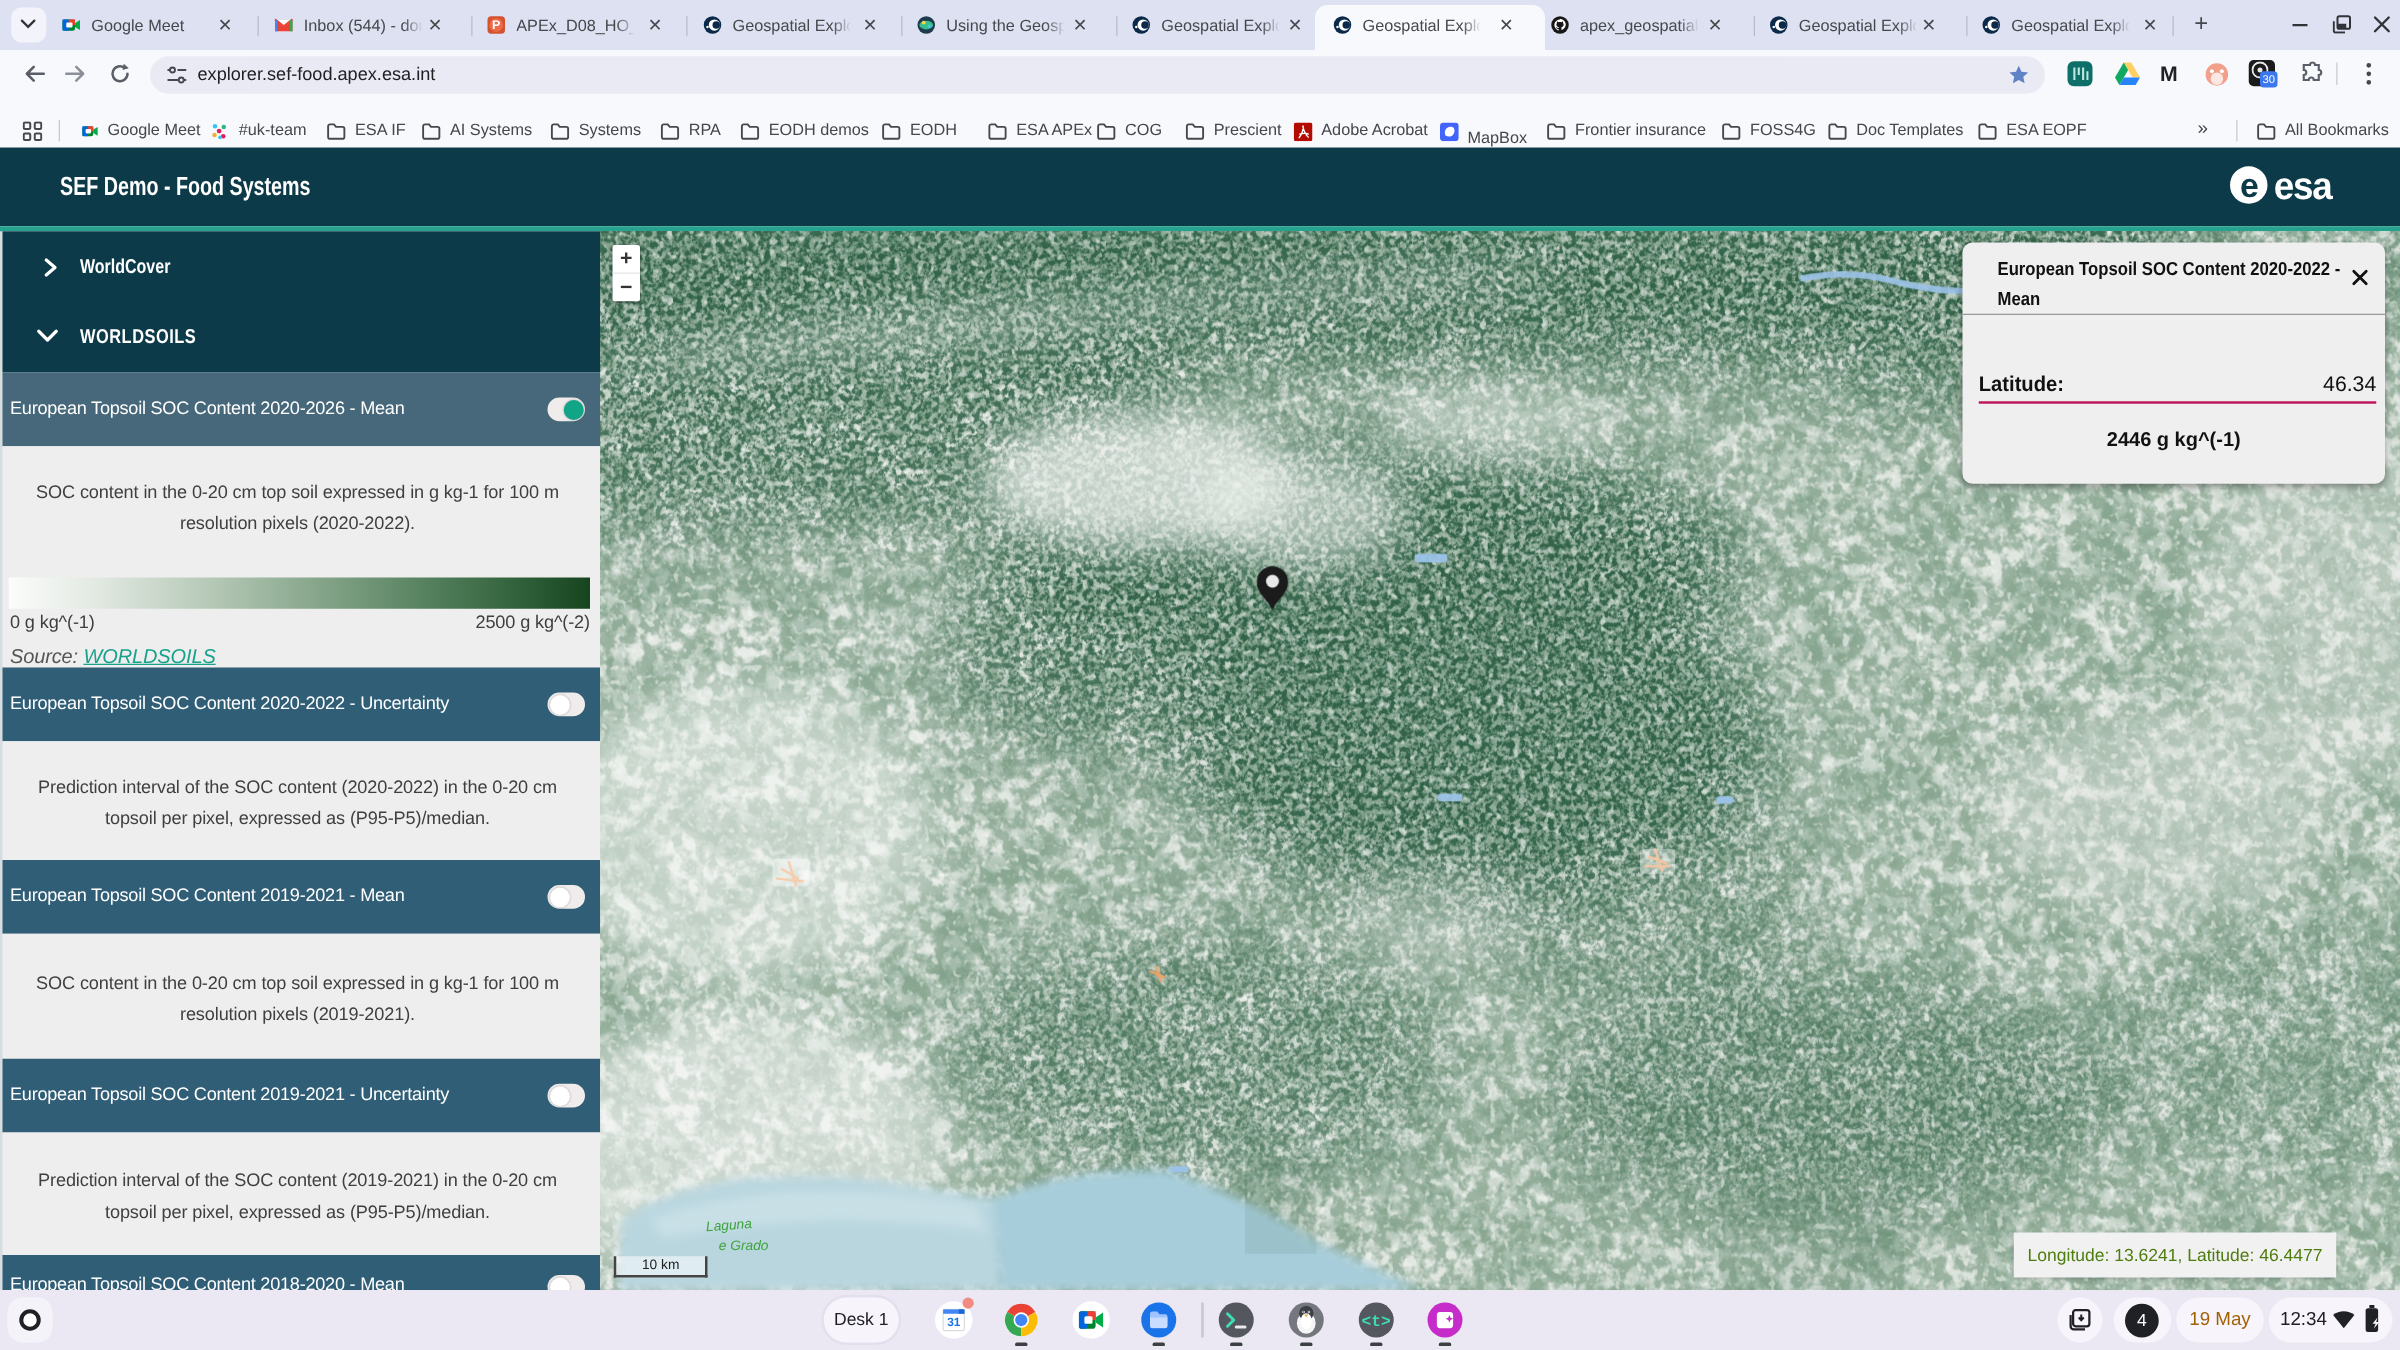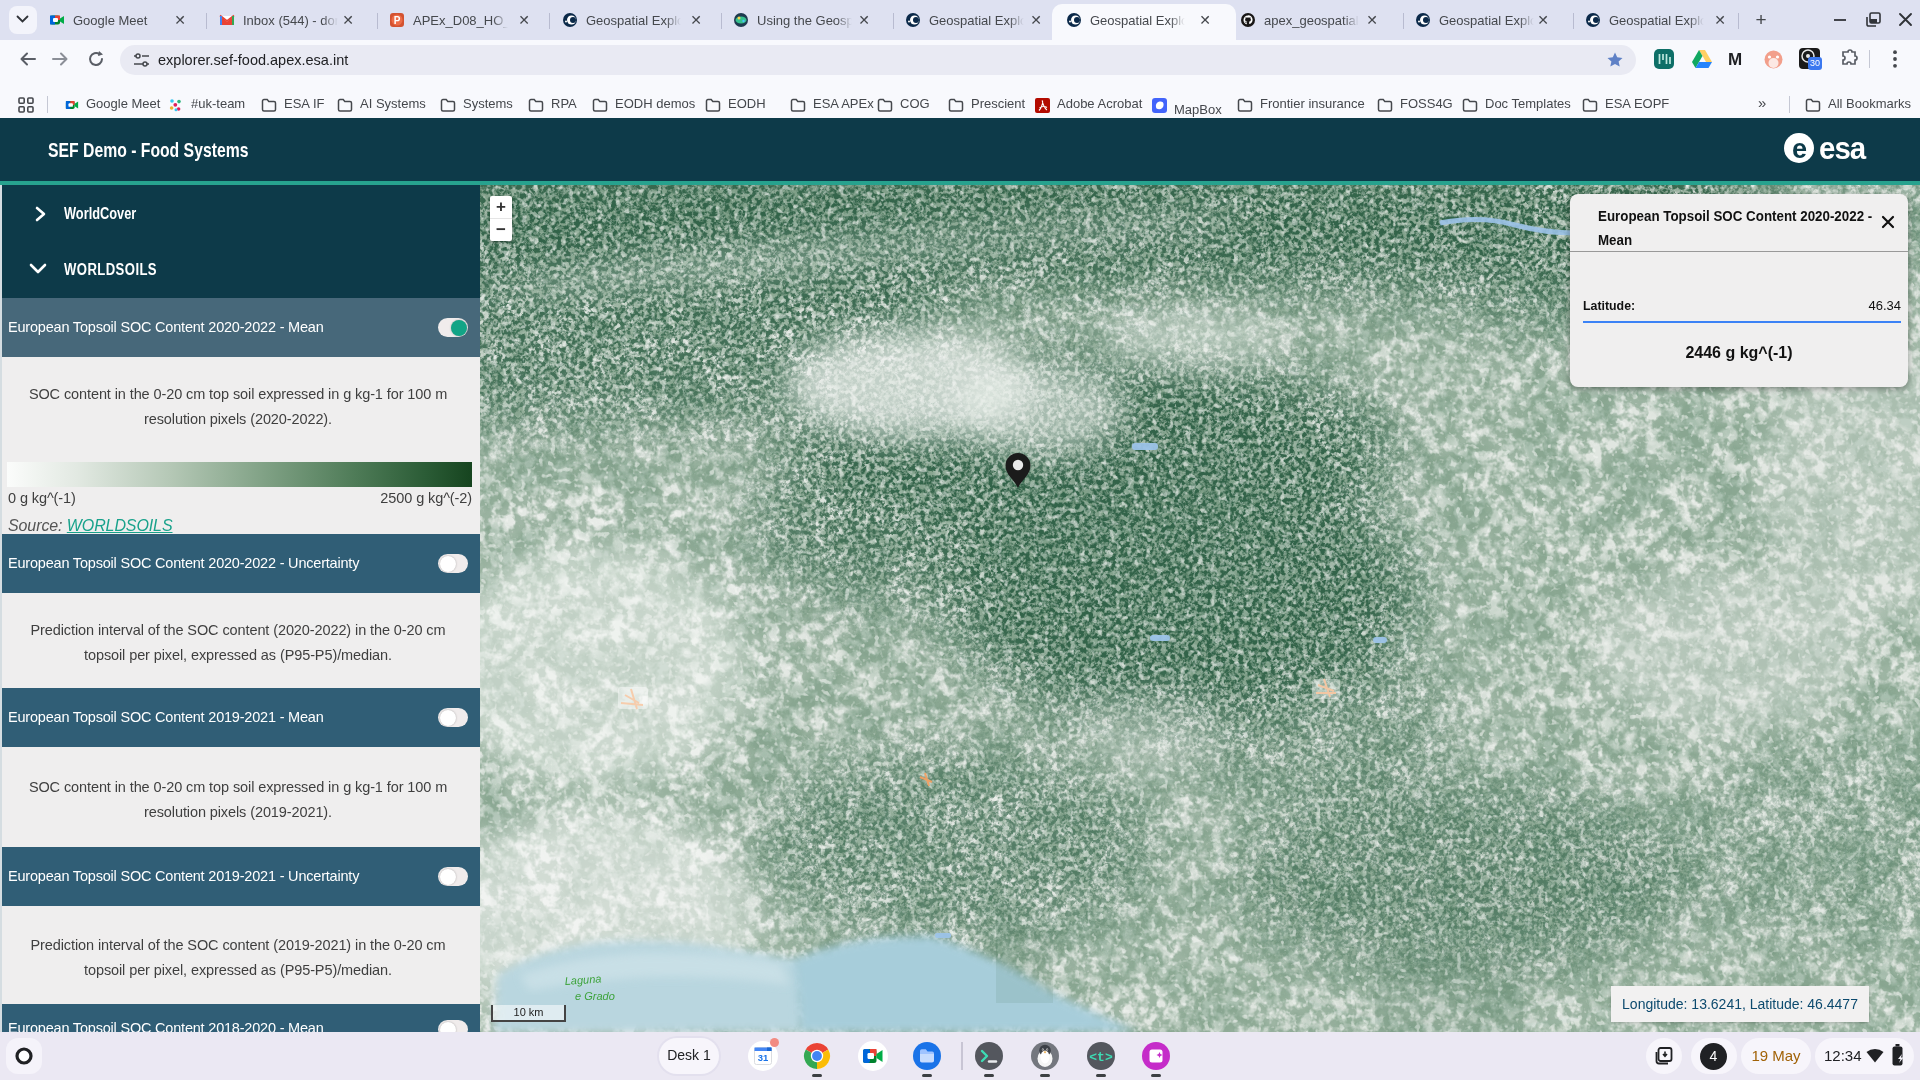--- a/index.html
+++ b/index.html
@@ -42,21 +42,21 @@
   .kon { right:1.5px; background:#12a486; }
   .koff { left:1.5px; }
 
   
   #map { position:absolute; left:480px; top:185px; width:1440px; height:847px; background:#dce4dc; overflow:hidden; }
 
   
   #popup { position:absolute; left:1090px; top:9px; width:338px; height:193px; background:#f0efef; border-radius:8px; box-shadow:0 2px 6px rgba(0,0,0,.35); color:#111; }
 
   
-  #coordbar { position:absolute; left:1131px; top:801px; width:258px; height:36px; background:#f2f1f1; color:#0c4a6e; font-size:14px; line-height:36px; text-align:center; box-shadow:0 1px 3px rgba(0,0,0,.2); }
+  #coordbar { position:absolute; left:1131px; top:801px; width:258px; height:36px; background:#f2f1f1; color:#4d7c0f; font-size:14px; line-height:36px; text-align:center; box-shadow:0 1px 3px rgba(0,0,0,.2); }
 
   
   #zoomctl { position:absolute; left:10px; top:11px; width:22px; height:45px; background:#fff; border-radius:2px; box-shadow:0 1px 3px rgba(0,0,0,.4); color:#333; }
 
   
   #scalebar { position:absolute; left:11px; top:820px; width:75px; height:17px; border:2px solid #444; border-top:none; background:rgba(255,255,255,.55); color:#222; font-size:11px; text-align:center; line-height:15px; }
 
   
   #shelf { position:absolute; left:0; top:1032px; width:1920px; height:48px; background:#ebe8f3; }
   .pill { position:absolute; background:#f7f5fb; border-radius:18px; }
@@ -372,21 +372,21 @@
           <path d="M4 2 L11 8 L4 14" stroke="#fff" stroke-width="2.6" fill="none" stroke-linecap="round" stroke-linejoin="round"></path>
         </svg>
     <div style="position:absolute;left:64px;top:20px;font-size:16px;font-weight:bold;color:#fff;transform:scaleX(0.8);transform-origin:0 0;white-space:nowrap;">WorldCover</div>
     <svg style="position:absolute;left:29px;top:77px;" width="18" height="13" viewBox="0 0 18 13">
           <path d="M2 3 L9 10 L16 3" stroke="#fff" stroke-width="2.6" fill="none" stroke-linecap="round" stroke-linejoin="round"></path>
         </svg>
     <div style="position:absolute;left:64px;top:76px;font-size:16px;font-weight:bold;color:#fff;letter-spacing:0.5px;transform:scaleX(0.82);transform-origin:0 0;white-space:nowrap;">WORLDSOILS</div>
   </div>
 
   <div class="layerrow" style="background:#47687a;">
-    <div class="lt">European Topsoil SOC Content 2020-2022 - Mean</div>
+    <div class="lt">European Topsoil SOC Content 2020-2026 - Mean</div>
     <div class="toggle">
           <div class="knob kon"></div>
         </div>
   </div>
 
   <div class="desc" style="height:177px;">
     <div style="position:absolute;left:8px;top:25px;line-height:24.5px;width:460px;">SOC content in the 0-20 cm top soil expressed in g kg-1 for 100 m resolution pixels (2020-2022).</div>
     <div style="position:absolute;left:7px;top:105px;width:465px;height:25px;background:linear-gradient(to right,#fbfcfb,#e2e9e2 15%,#b5c8b6 35%,#81a286 55%,#4e7b57 75%,#2b5c36 90%,#16441f);"></div>
     <div style="position:absolute;left:8px;top:133px;font-size:14.5px;">0 g kg^(-1)</div>
     <div style="position:absolute;right:8px;top:133px;font-size:14.5px;">2500 g kg^(-2)</div>
@@ -567,21 +567,21 @@
   <div id="zoomctl">
     <div style="position:absolute;left:0;top:0;width:22px;height:22px;text-align:center;font-size:17px;line-height:22px;font-weight:bold;">+</div>
     <div style="position:absolute;left:0;top:22px;width:22px;height:23px;border-top:1px solid #e5e5e5;text-align:center;font-size:17px;line-height:21px;font-weight:bold;">−</div>
   </div>
   <div id="popup">
     <div style="position:absolute;left:28px;top:10px;font-size:15px;font-weight:bold;line-height:24px;white-space:nowrap;transform:scaleX(0.89);transform-origin:0 0;">European Topsoil SOC Content 2020-2022 -<br>Mean</div>
     <svg style="position:absolute;right:13px;top:21px;" width="14" height="14" viewBox="0 0 14 14">
           <path d="M2 2 L12 12 M12 2 L2 12" stroke="#111" stroke-width="2.2" stroke-linecap="round"></path>
         </svg>
     <div style="position:absolute;left:0px;top:57px;width:338px;border-top:1px solid #999;"></div>
-    <div style="position:absolute;left:13px;top:100px;width:318px;height:29px;border-bottom:2px solid #3b82f6;font-size:13px;">
+    <div style="position:absolute;left:13px;top:100px;width:318px;height:29px;border-bottom:2px solid #be185d;font-size:17px;">
       <span style="position:absolute;left:0;top:4px;font-weight:bold;transform:scaleX(0.95);transform-origin:0 0;">Latitude:</span>
           <span style="position:absolute;right:0;top:4px;">46.34</span>
     </div>
     <div style="position:absolute;left:0;top:150px;width:338px;text-align:center;font-size:16px;font-weight:bold;">2446 g kg^(-1)</div>
   </div>
   <div id="coordbar">Longitude: 13.6241, Latitude: 46.4477</div>
   <div id="scalebar">10 km</div>
 </div>
 
 <div id="shelf"></div>

